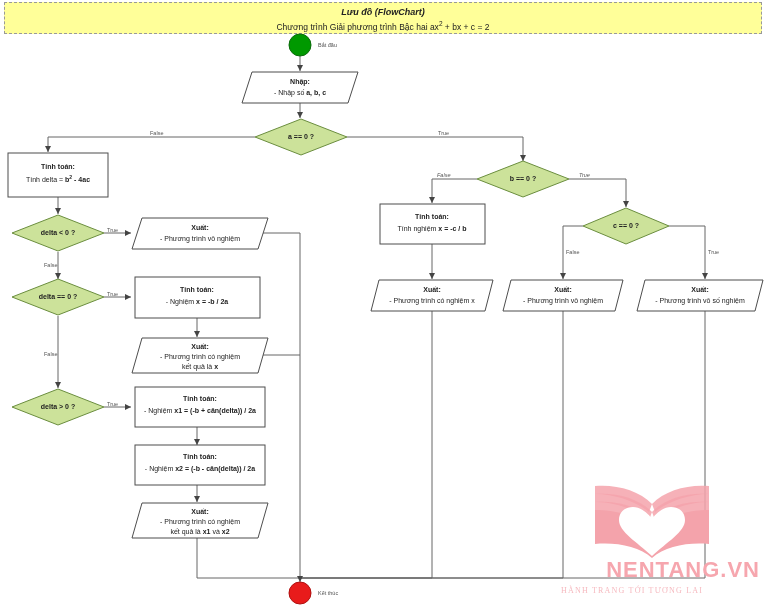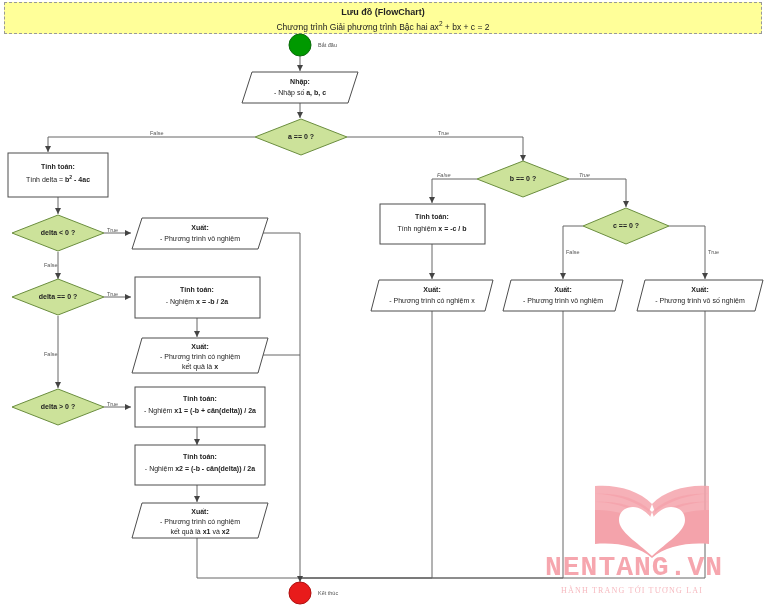--- a/index.html
+++ b/index.html
@@ -12,35 +12,35 @@
   }
   #root{position:relative;width:768px;height:605px;}
   .banner{
     position:absolute;left:4px;top:2px;width:758px;height:32px;
     background:#ffff99;
     border:1px dashed #999;
     box-sizing:border-box;
     text-align:center;
     color:#222;
   }
-  .banner .t1{font-size:9px;font-weight:bold;margin-top:3px;line-height:12px;}
+  .banner .t1{font-size:9px;font-weight:bold;margin-top:3px;line-height:12px;font-style:italic;}
   .banner .t2{font-size:8.5px;line-height:12px;}
   .banner .t2 b{font-weight:normal;}
   svg{position:absolute;left:0;top:0;}
   .wm{
     position:absolute;right:8px;bottom:8px;
     width:215px;height:115px;
     opacity:1;pointer-events:none;
   }
   .wm-text{
     position:absolute;left:0;bottom:14px;width:215px;
-    text-align:left;
-    font-size:28px;font-weight:bold;letter-spacing:1px;
+    text-align:right;
+    font-size:22px;font-weight:bold;letter-spacing:1px;
     color:#f6a6ae;
-    font-family:Liberation Mono, monospace;
+    font-family:Liberation Sans, sans-serif;
   }
   .wm-sub{
     position:absolute;left:16px;bottom:2px;width:215px;
     text-align:left;
     font-size:8px;letter-spacing:1.2px;
     color:#f6b9bf;
     font-family:Liberation Serif, serif;
   }
 </style>
 </head>

